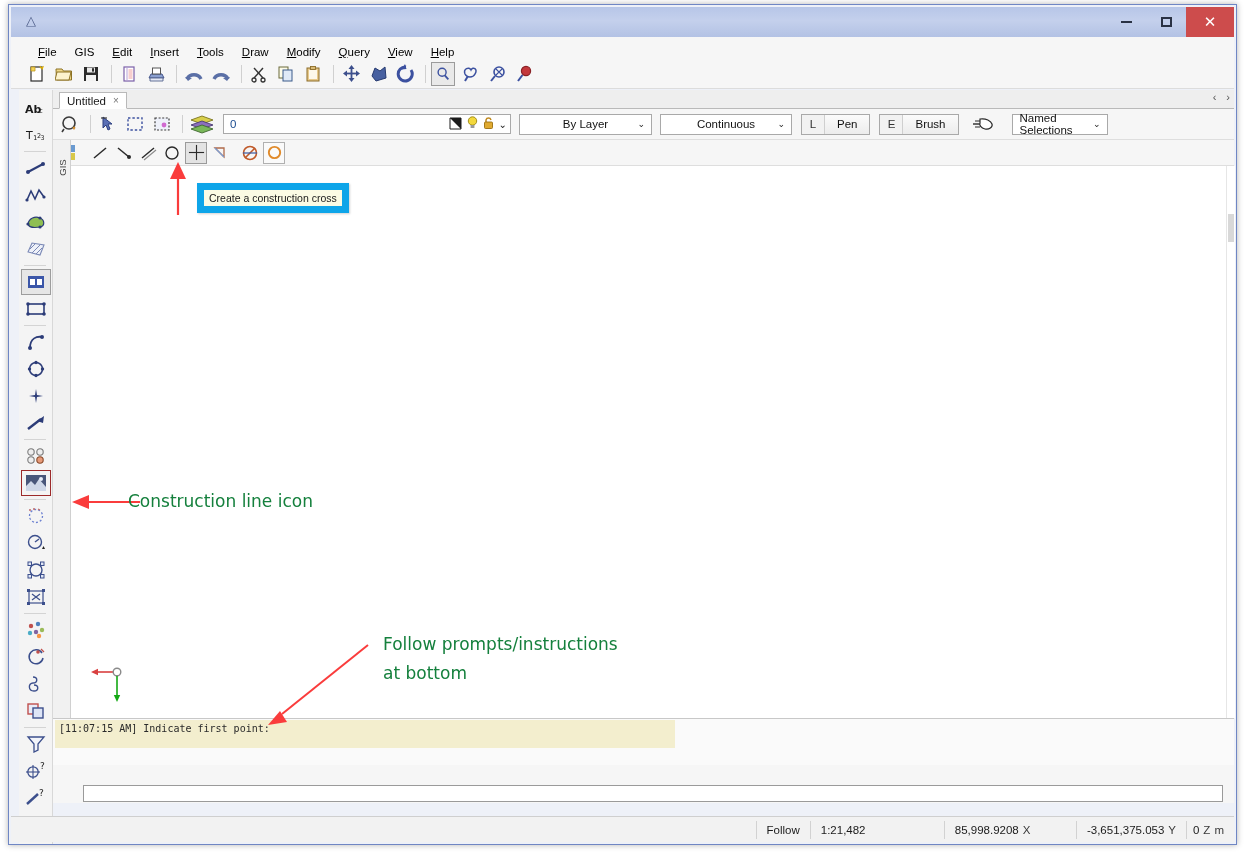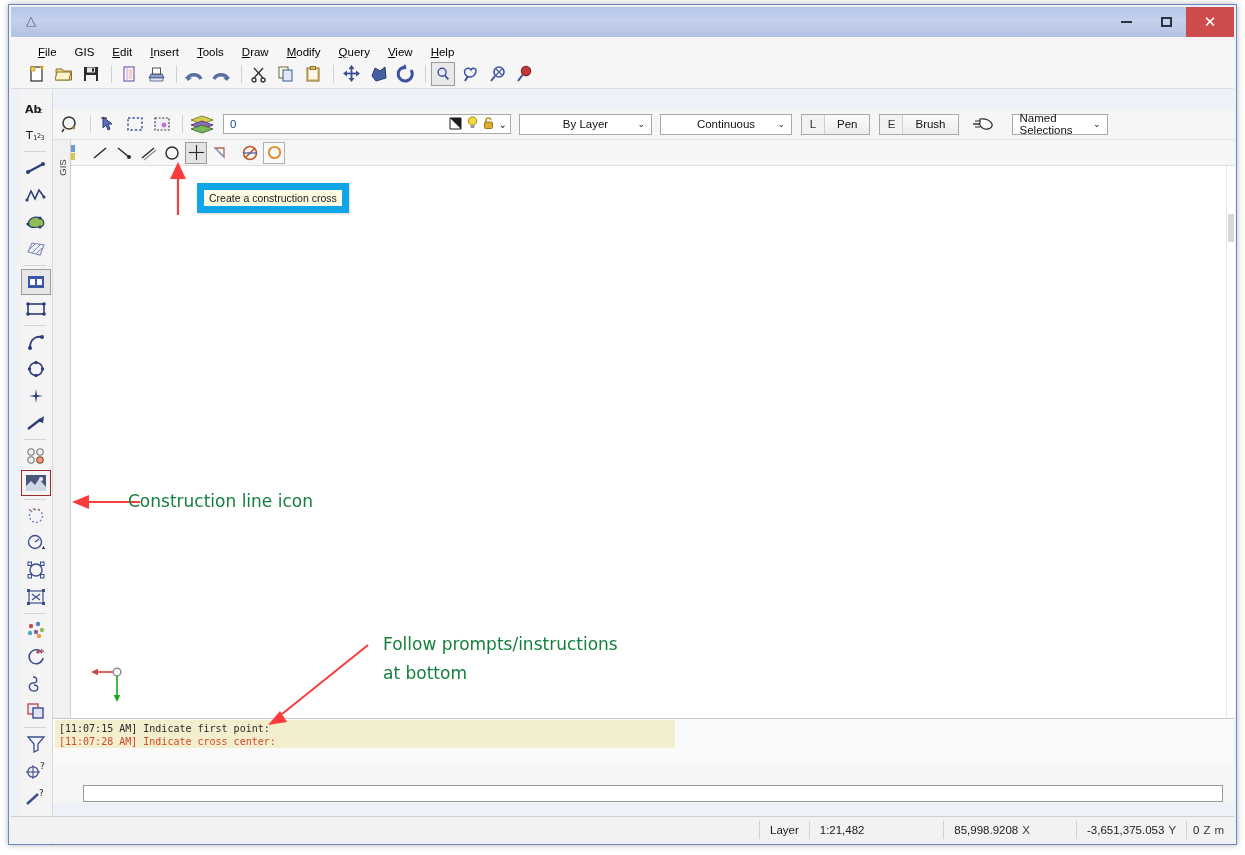--- a/index.html
+++ b/index.html
@@ -686,20 +686,30 @@
         </div>
     <div class="lb-ico">
       <svg width="22" height="18" viewBox="0 0 22 18">
             <circle cx="7" cy="7" r="3.4" fill="#b5651d"></circle>
             <text x="13" y="7" font-family="DejaVu Sans" font-size="9" fill="#1a1a1a">?</text>
             <text x="2" y="17" font-family="DejaVu Sans" font-size="6" fill="#1a1a1a">101</text>
           </svg>
         </div>
   </div>
 
+  <div class="tabstrip">
+    <div class="doctab">
+      <span>Untitled</span>
+      <span class="x">×</span>
+    </div>
+    <div class="tabnav">
+      <span>‹</span>
+      <span>›</span>
+    </div>
+  </div>
 
   <div class="proprow">
     <div class="tb-ico">
       <svg width="20" height="20" viewBox="0 0 20 20">
             <circle cx="9" cy="9" r="6" fill="none" stroke="#3a3a3a" stroke-width="1.6"></circle>
             <path d="M4 15 l-2 3" stroke="#3a3a3a" stroke-width="1.6"></path>
             <path d="M13 13 l2 2 M15 13 l-2 2" stroke="#d08a2a" stroke-width="1.5"></path>
           </svg>
         </div>
     <div class="tb-sep"></div>
@@ -854,32 +864,31 @@
   </div>
   <div class="vscroll-track">
     <div class="vscroll-thumb"></div>
   </div>
 
   <div class="tooltip">Create a construction cross</div>
 
   <div class="cmdlog">
     <div class="cmdlog-inner">
       <div class="cmdline dark"><span>[11:07:15 AM]</span><span> </span><span>Indicate first point:</span></div>
-      <div class="cmdline red"><span>[11:07:28 AM]</span><span> </span><span>Indicate cross center:</span></div>
     </div>
   </div>
 
   <div class="cmdinput-wrap">
     <div class="cmdinput"></div>
   </div>
 
   <div class="statusbar">
     <div style="width:790px"></div>
     <div class="st-div"></div>
-    <div class="st-cell">Layer</div>
+    <div class="st-cell">Follow</div>
     <div class="st-div"></div>
     <div class="st-cell" style="width:120px;">1:21,482</div>
     <div class="st-div"></div>
     <div class="st-cell" style="width:118px;">
       <span>85,998.9208</span>
       <span class="st-unit">X</span>
     </div>
     <div class="st-div"></div>
     <div class="st-cell">
       <span>-3,651,375.053</span>

